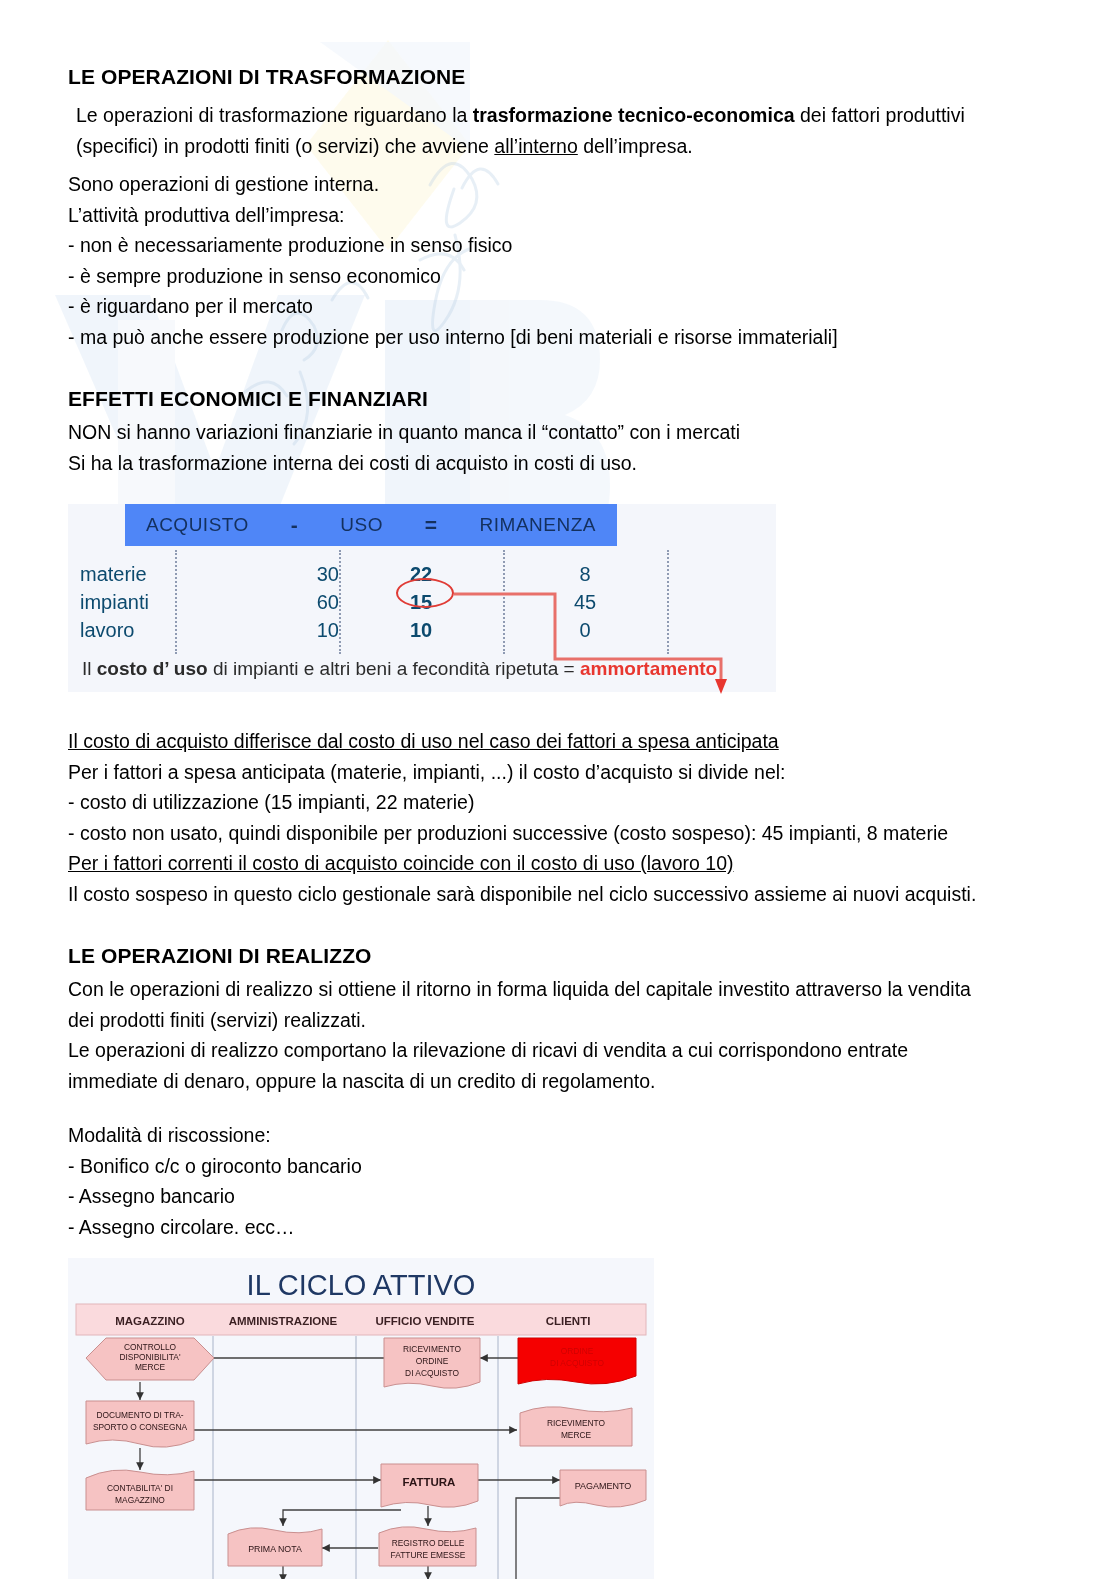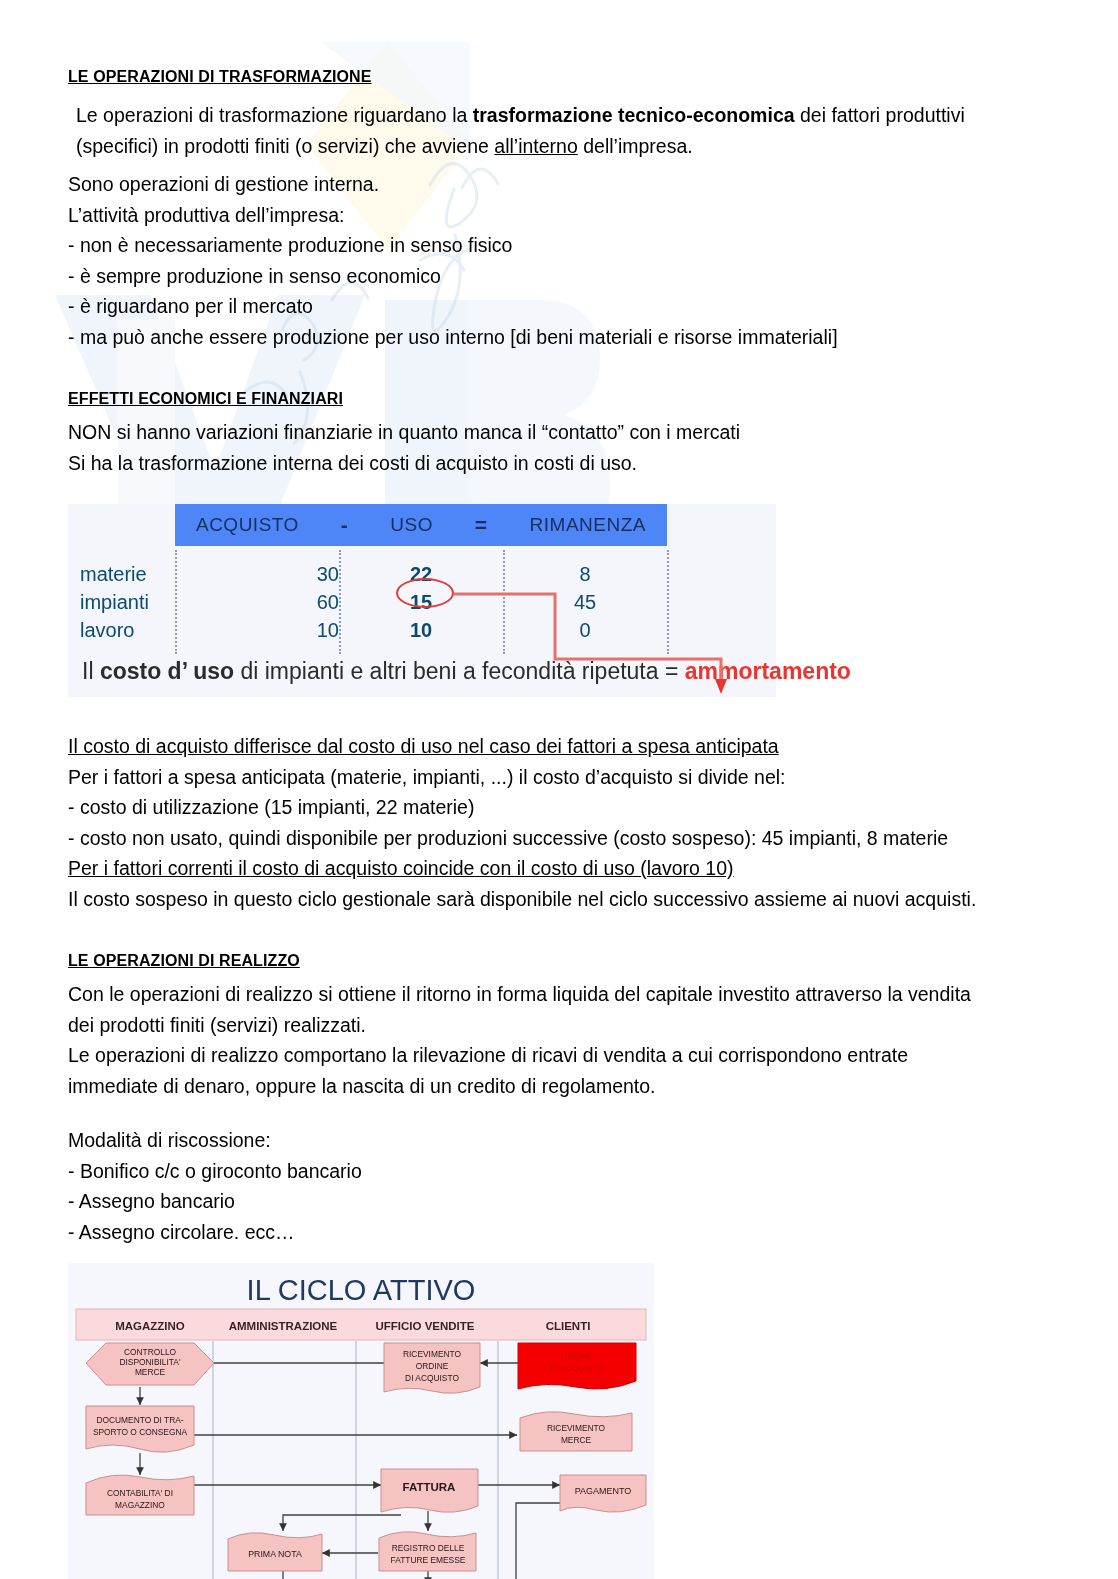--- a/index.html
+++ b/index.html
@@ -24,26 +24,25 @@
   }
 
   
   .page {
     position: relative;
     z-index: 2;
     padding: 62px 62px 0 68px;
   }
 
   h2.sec-title {
-    font-size: 16px;
+    font-size: 21px;
     font-weight: bold;
     margin: 0 0 3px 0;
     letter-spacing: .1px;
     line-height: 30px;
-    text-decoration: underline;
   }
 
   p.body-line {
     font-size: 19.5px;
     line-height: 30.5px;
     margin: 0;
     letter-spacing: 0px;
   }
   p.body-para {
     font-size: 19.5px;
@@ -60,21 +59,21 @@
   
   .fig1 {
     position: relative;
     width: 708px;
     margin-left: 0px;
     background: #f4f6fb;
     padding: 0;
   }
   .fig1-inner { position: relative; }
   .fig1-head {
-    margin-left: 107px;
+    margin-left: 57px;
     width: 492px;
     height: 42px;
     background: #4f86f7;
     display: flex;
     align-items: center;
     justify-content: space-around;
     color: #14305e;
     font-size: 19px;
     letter-spacing: .5px;
   }
@@ -104,25 +103,24 @@
   .dotline {
     position: absolute;
     top: 4px;
     width: 0;
     height: 104px;
     border-left: 2px dotted #8f9bb3;
     z-index: 1;
   }
 
   .fig1-caption {
-    font-size: 23px;
+    font-size: 19px;
     padding: 2px 0 12px 14px;
     color: #2b2b2b;
     white-space: nowrap;
-    text-align: center;
   }
   .fig1-caption .b { font-weight: bold; }
   .amort { color: #e8362f; font-weight: bold; }
 
   .ellipse15 {
     position: absolute;
     left: 328px;
     top: 32px;
     width: 58px;
     height: 30px;

